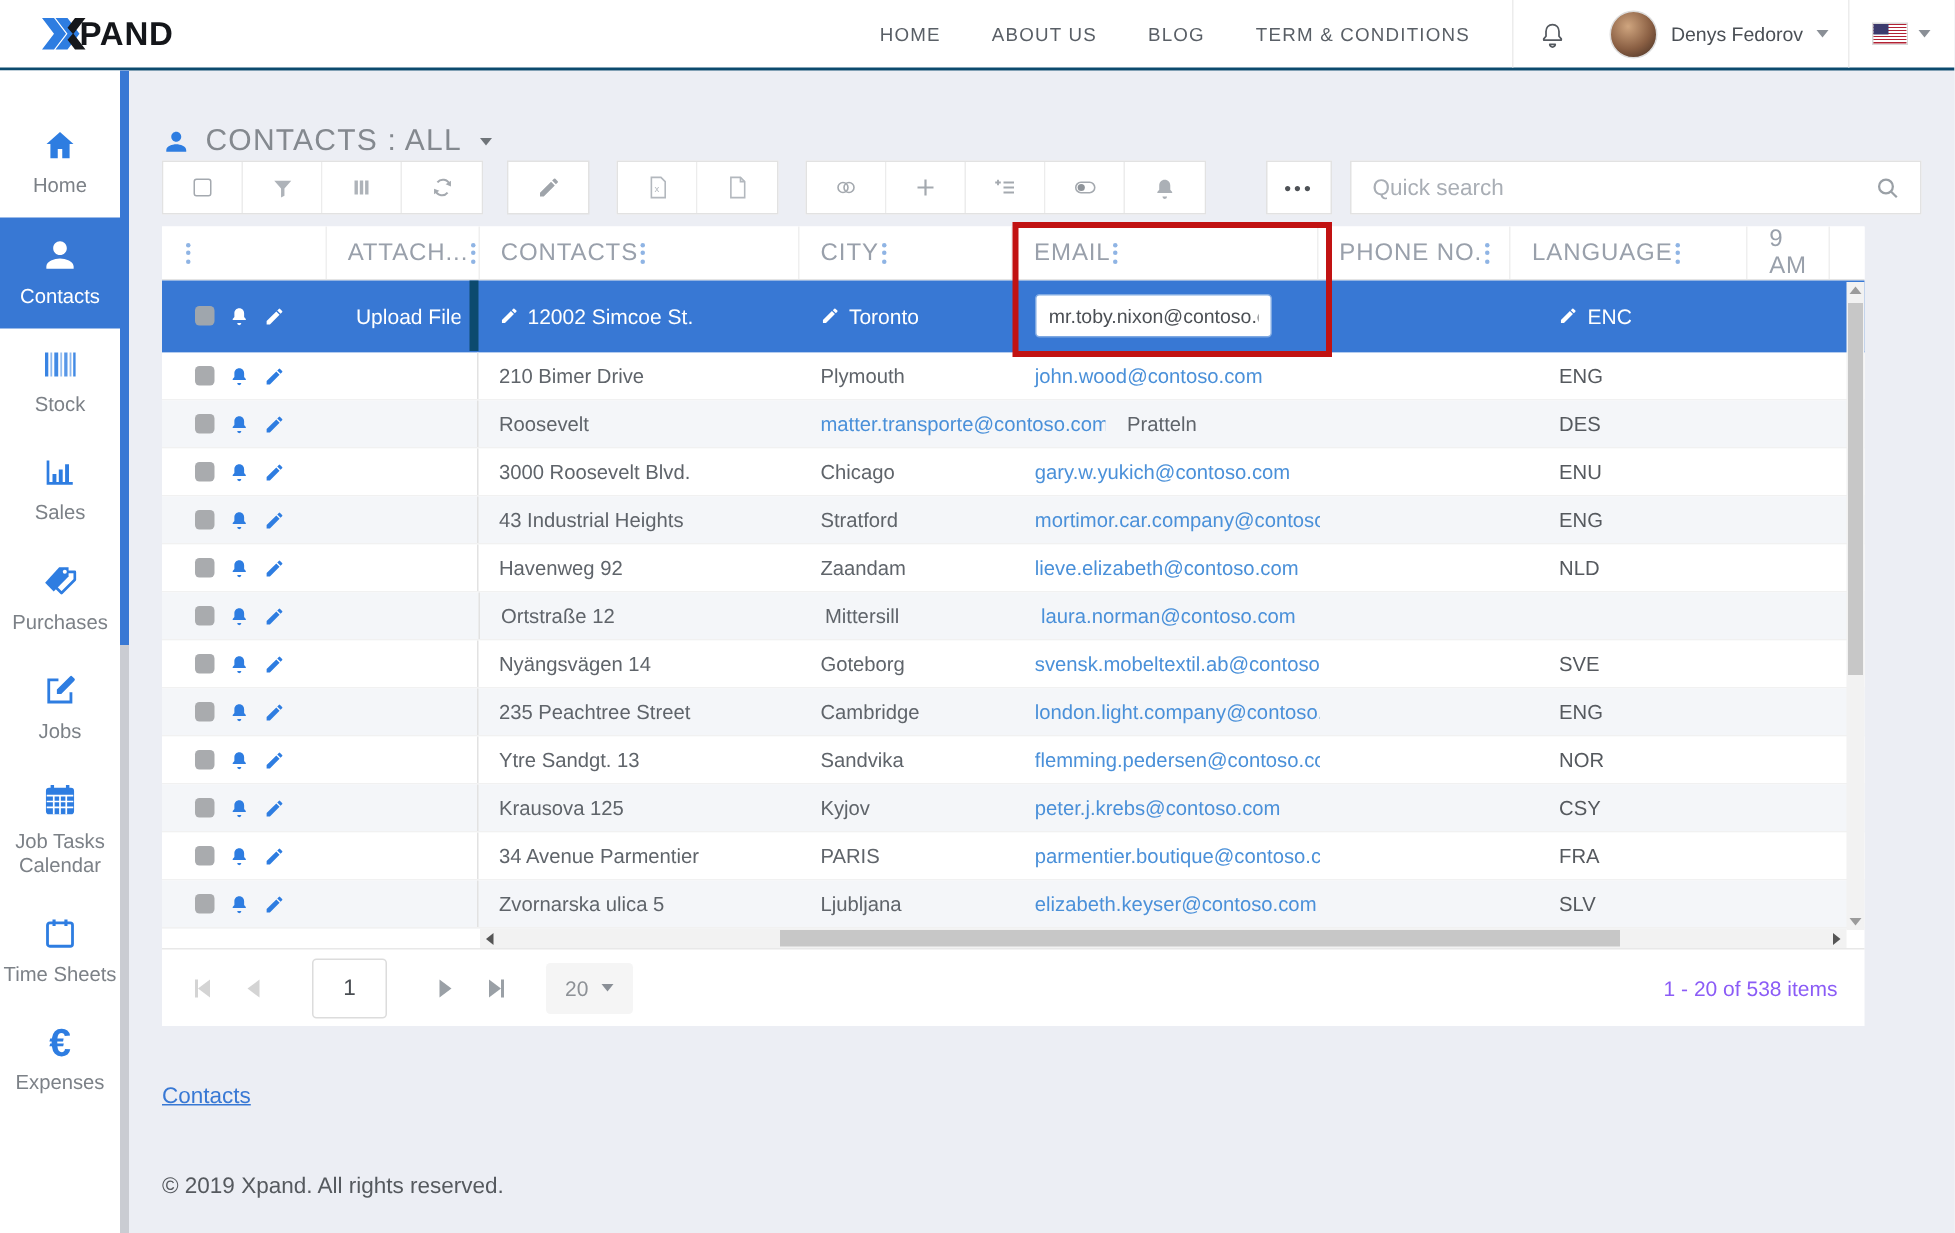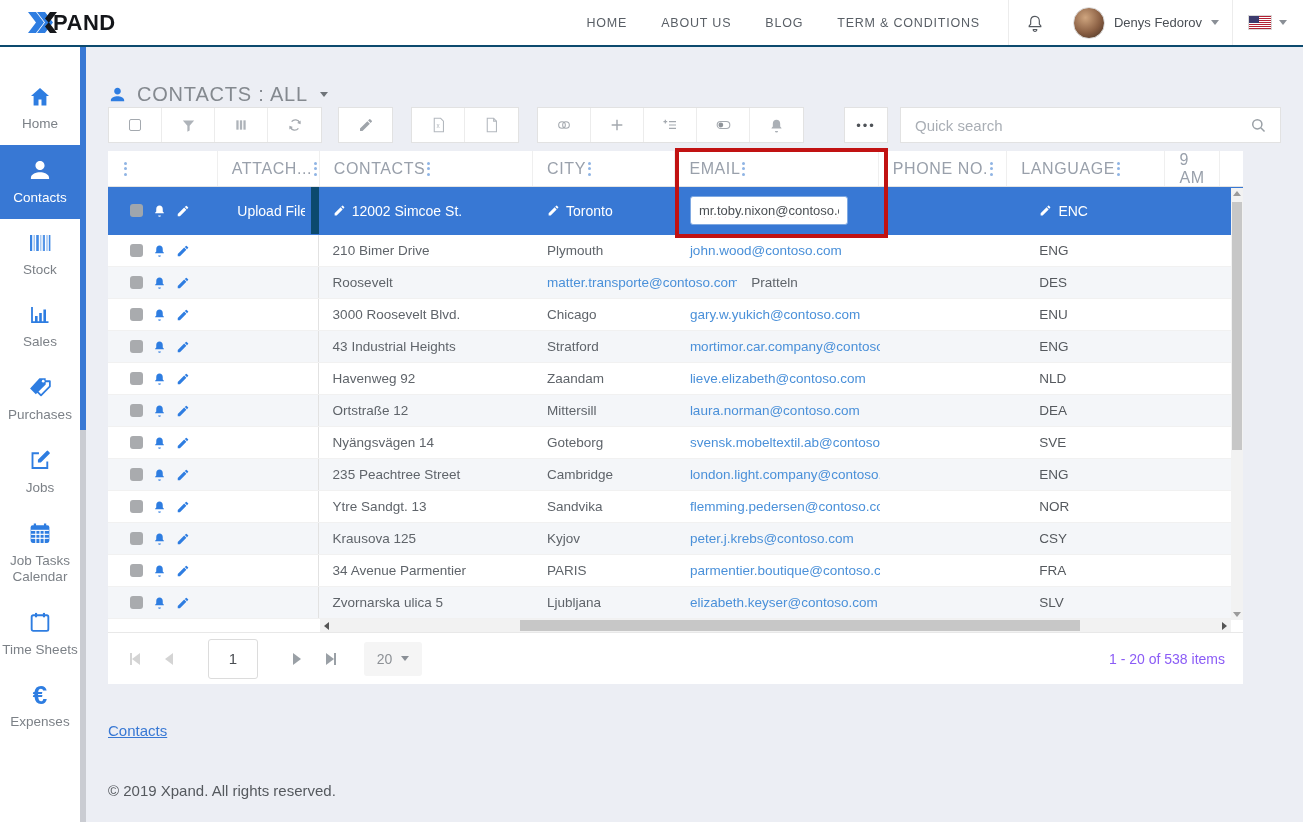--- a/index.html
+++ b/index.html
@@ -87,21 +87,21 @@
   .iconcell { padding-left:22px; gap:9px; }
   .cb { width:13px; height:13px; border-radius:3px; background:#a9abae; flex:none; cursor:pointer; }
   .icn { display:flex; color:#2e7de1; cursor:pointer; }
   .td.c4 a { color:#4a90d9; font-size:13.5px; }
   .td.c6 { padding-left:30px; color:#55595e; }
   
   .tr.sel { height:48px; background:#3878d4; border-bottom:1px solid #3878d4; color:#fff; }
   .tr.sel .td { color:#fff; font-size:14px; }
   .tr.sel .icn { color:#fff; }
   .tr.sel .cb { background:#9fa6ad; }
-  .tr.sel .td.c1 { border-right:8px solid #0c4a6e; }
+  .tr.sel .td.c1 { border-right:6px solid #0c4a6e; }
   .cellpen { display:flex; align-items:center; gap:6px; overflow:hidden; white-space:nowrap; }
   .email-input { width:158px; height:29px; border:1px solid #7fa9e2; border-radius:3px;
     font-size:13px; color:#4b4f54; padding:0 8px; outline:none;
     font-family:"Liberation Sans",sans-serif;
     text-decoration:underline wavy #d44 1px; text-underline-offset:2px; }
   .red-box { position:absolute; left:567px; top:-3px; width:213px; height:90px;
     border:4px solid #c11212; pointer-events:none; z-index:5; }
   
   .vscroll { position:absolute; top:37px; right:0; width:12px; height:432px; background:#f2f2f2;
     display:flex; flex-direction:column; align-items:center; }
@@ -622,21 +622,20 @@
                 </svg>
               </span>
     </div>
     <div class="td c1"></div>
     <div class="td c2">Ortstraße 12</div>
     <div class="td c3">Mittersill</div>
     <div class="td c4">
               <a href="#">laura.norman@contoso.com</a>
             </div>
     <div class="td c5"></div>
-    <div class="td c6">DEA</div>
     <div class="td c7"></div>
     <div class="td c8"></div>
   </div>
 
   <div class="tr">
     <div class="td c0 iconcell">
       <span class="cb"></span>
       <span class="icn">
         <svg width="15" height="15" viewBox="0 0 24 24">
                   <path d="M12 22a2.2 2.2 0 0 0 2.2-2.2h-4.4A2.2 2.2 0 0 0 12 22zm7-5.6v-.9l-1.8-2.1V9.5C17.2 6.4 15.1 4 12 4S6.8 6.4 6.8 9.5v3.9L5 15.5v.9h14z" fill="currentColor"></path>

